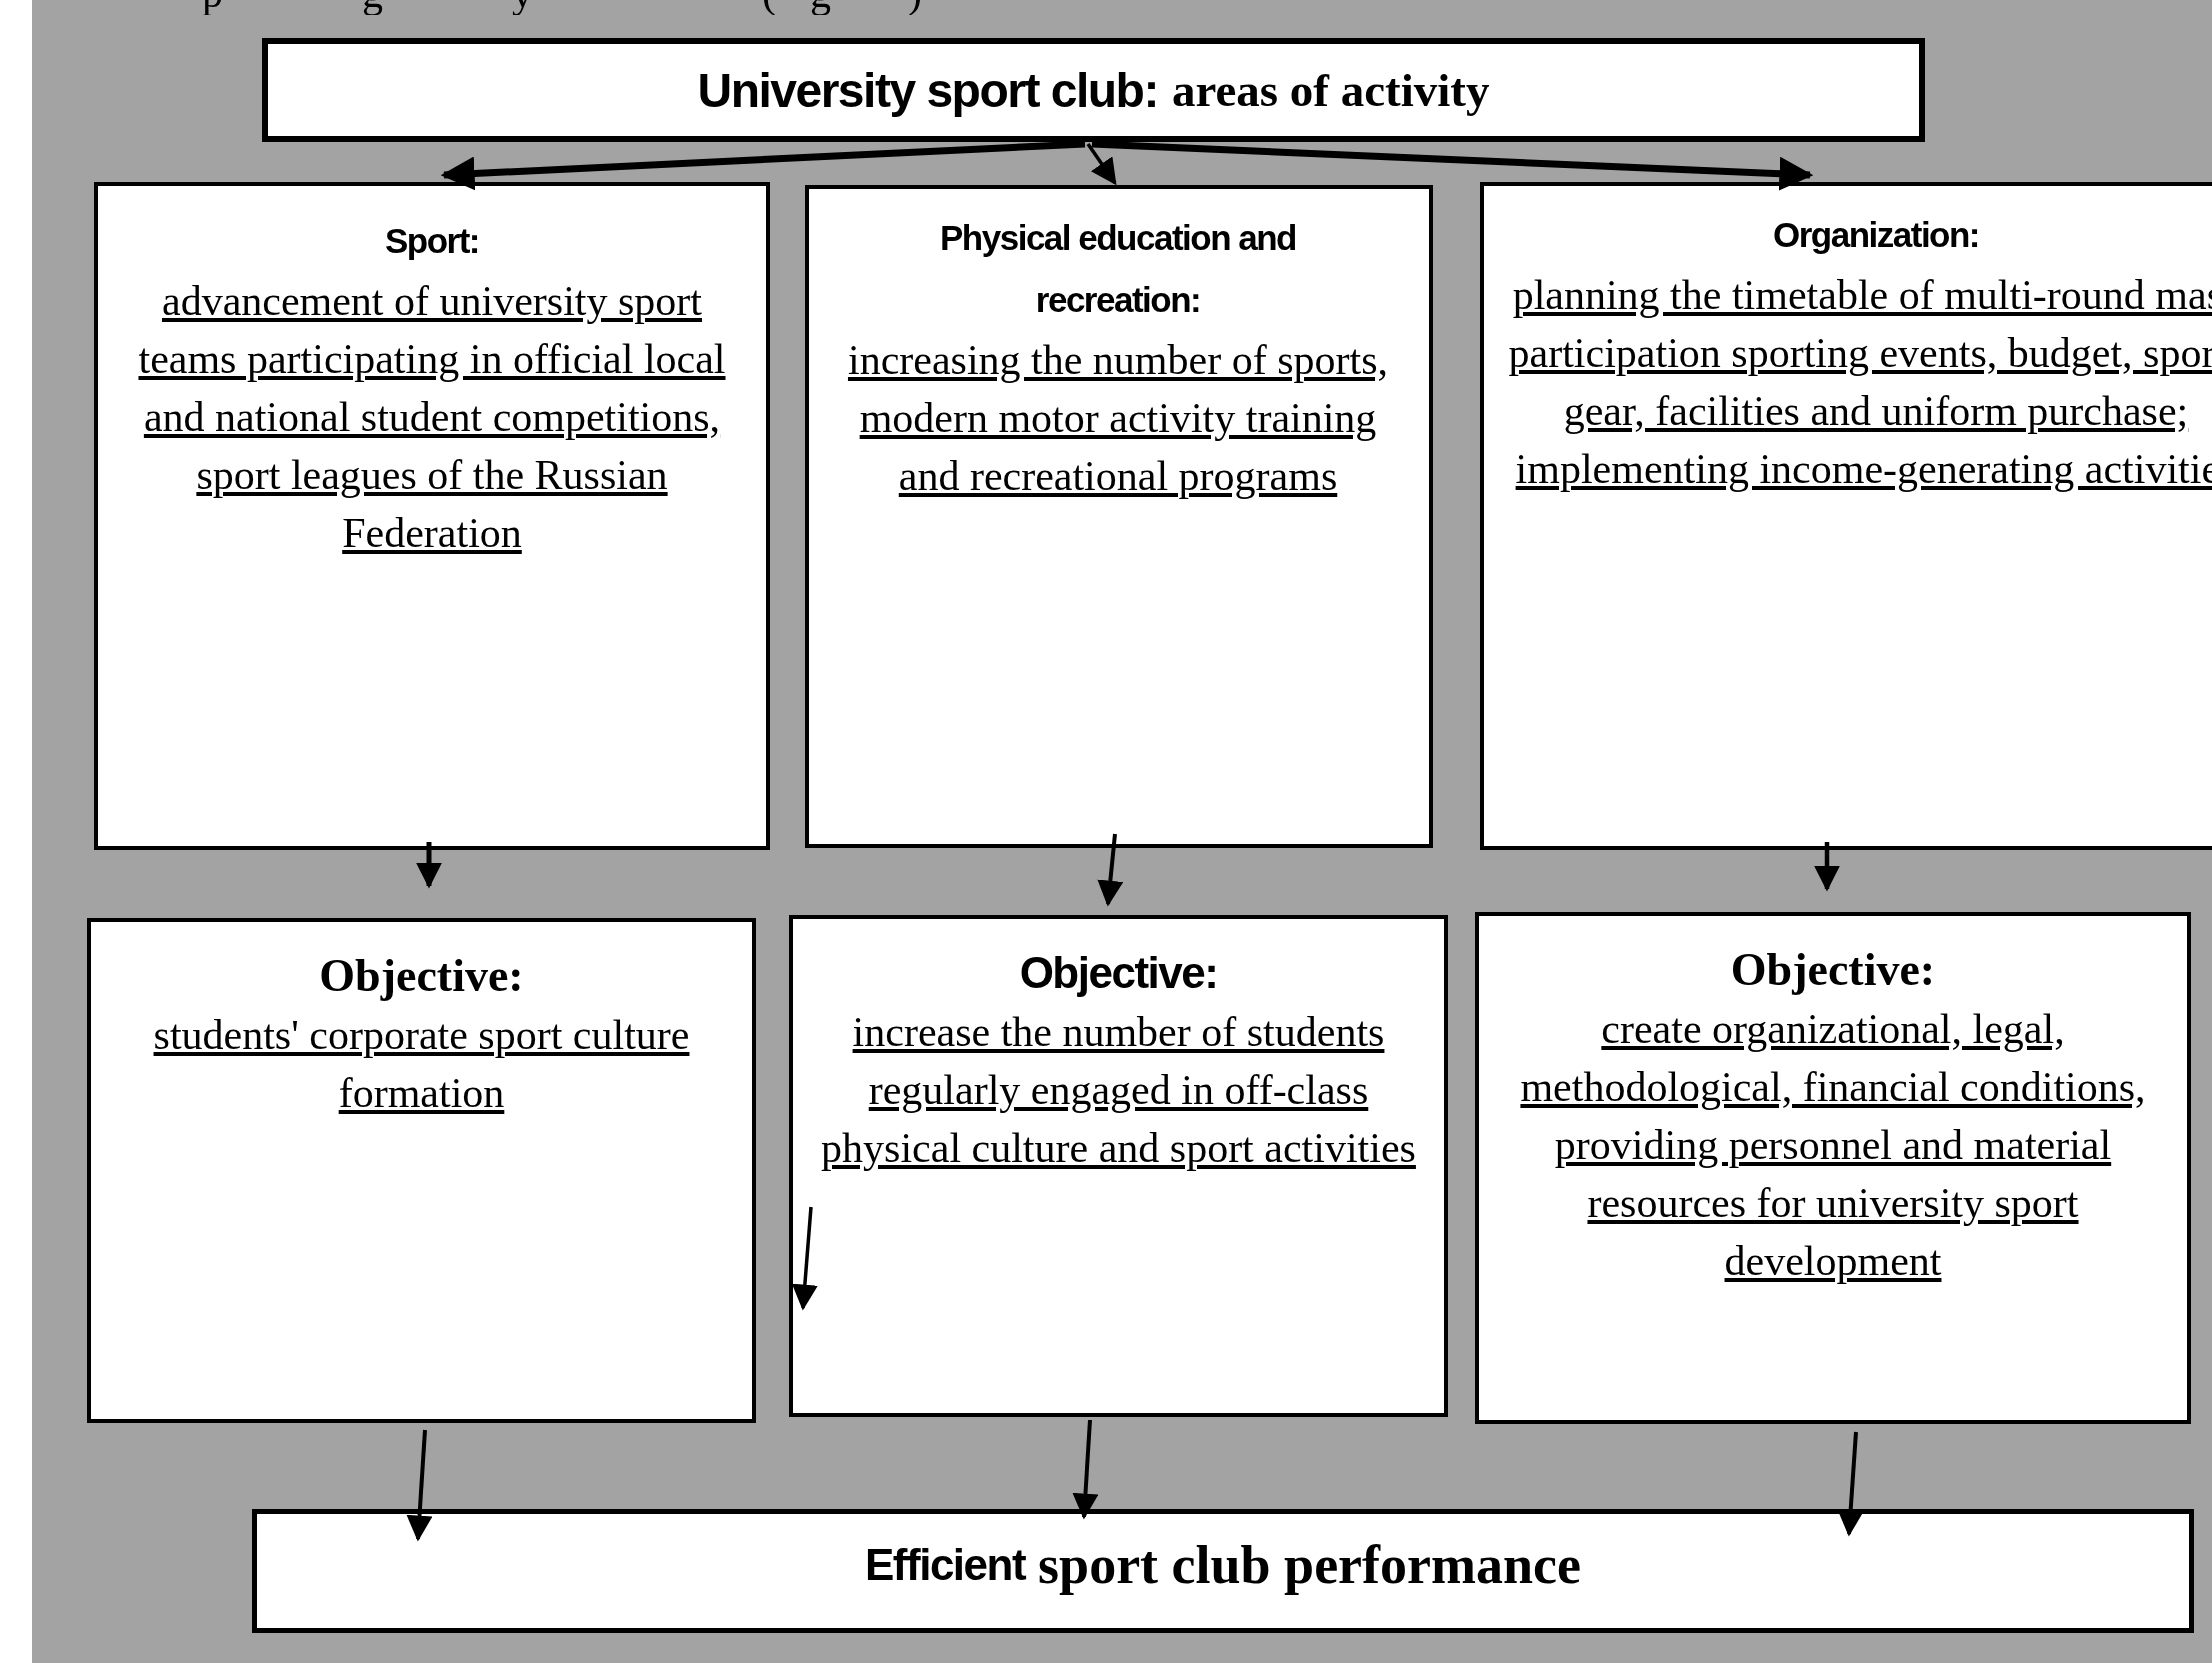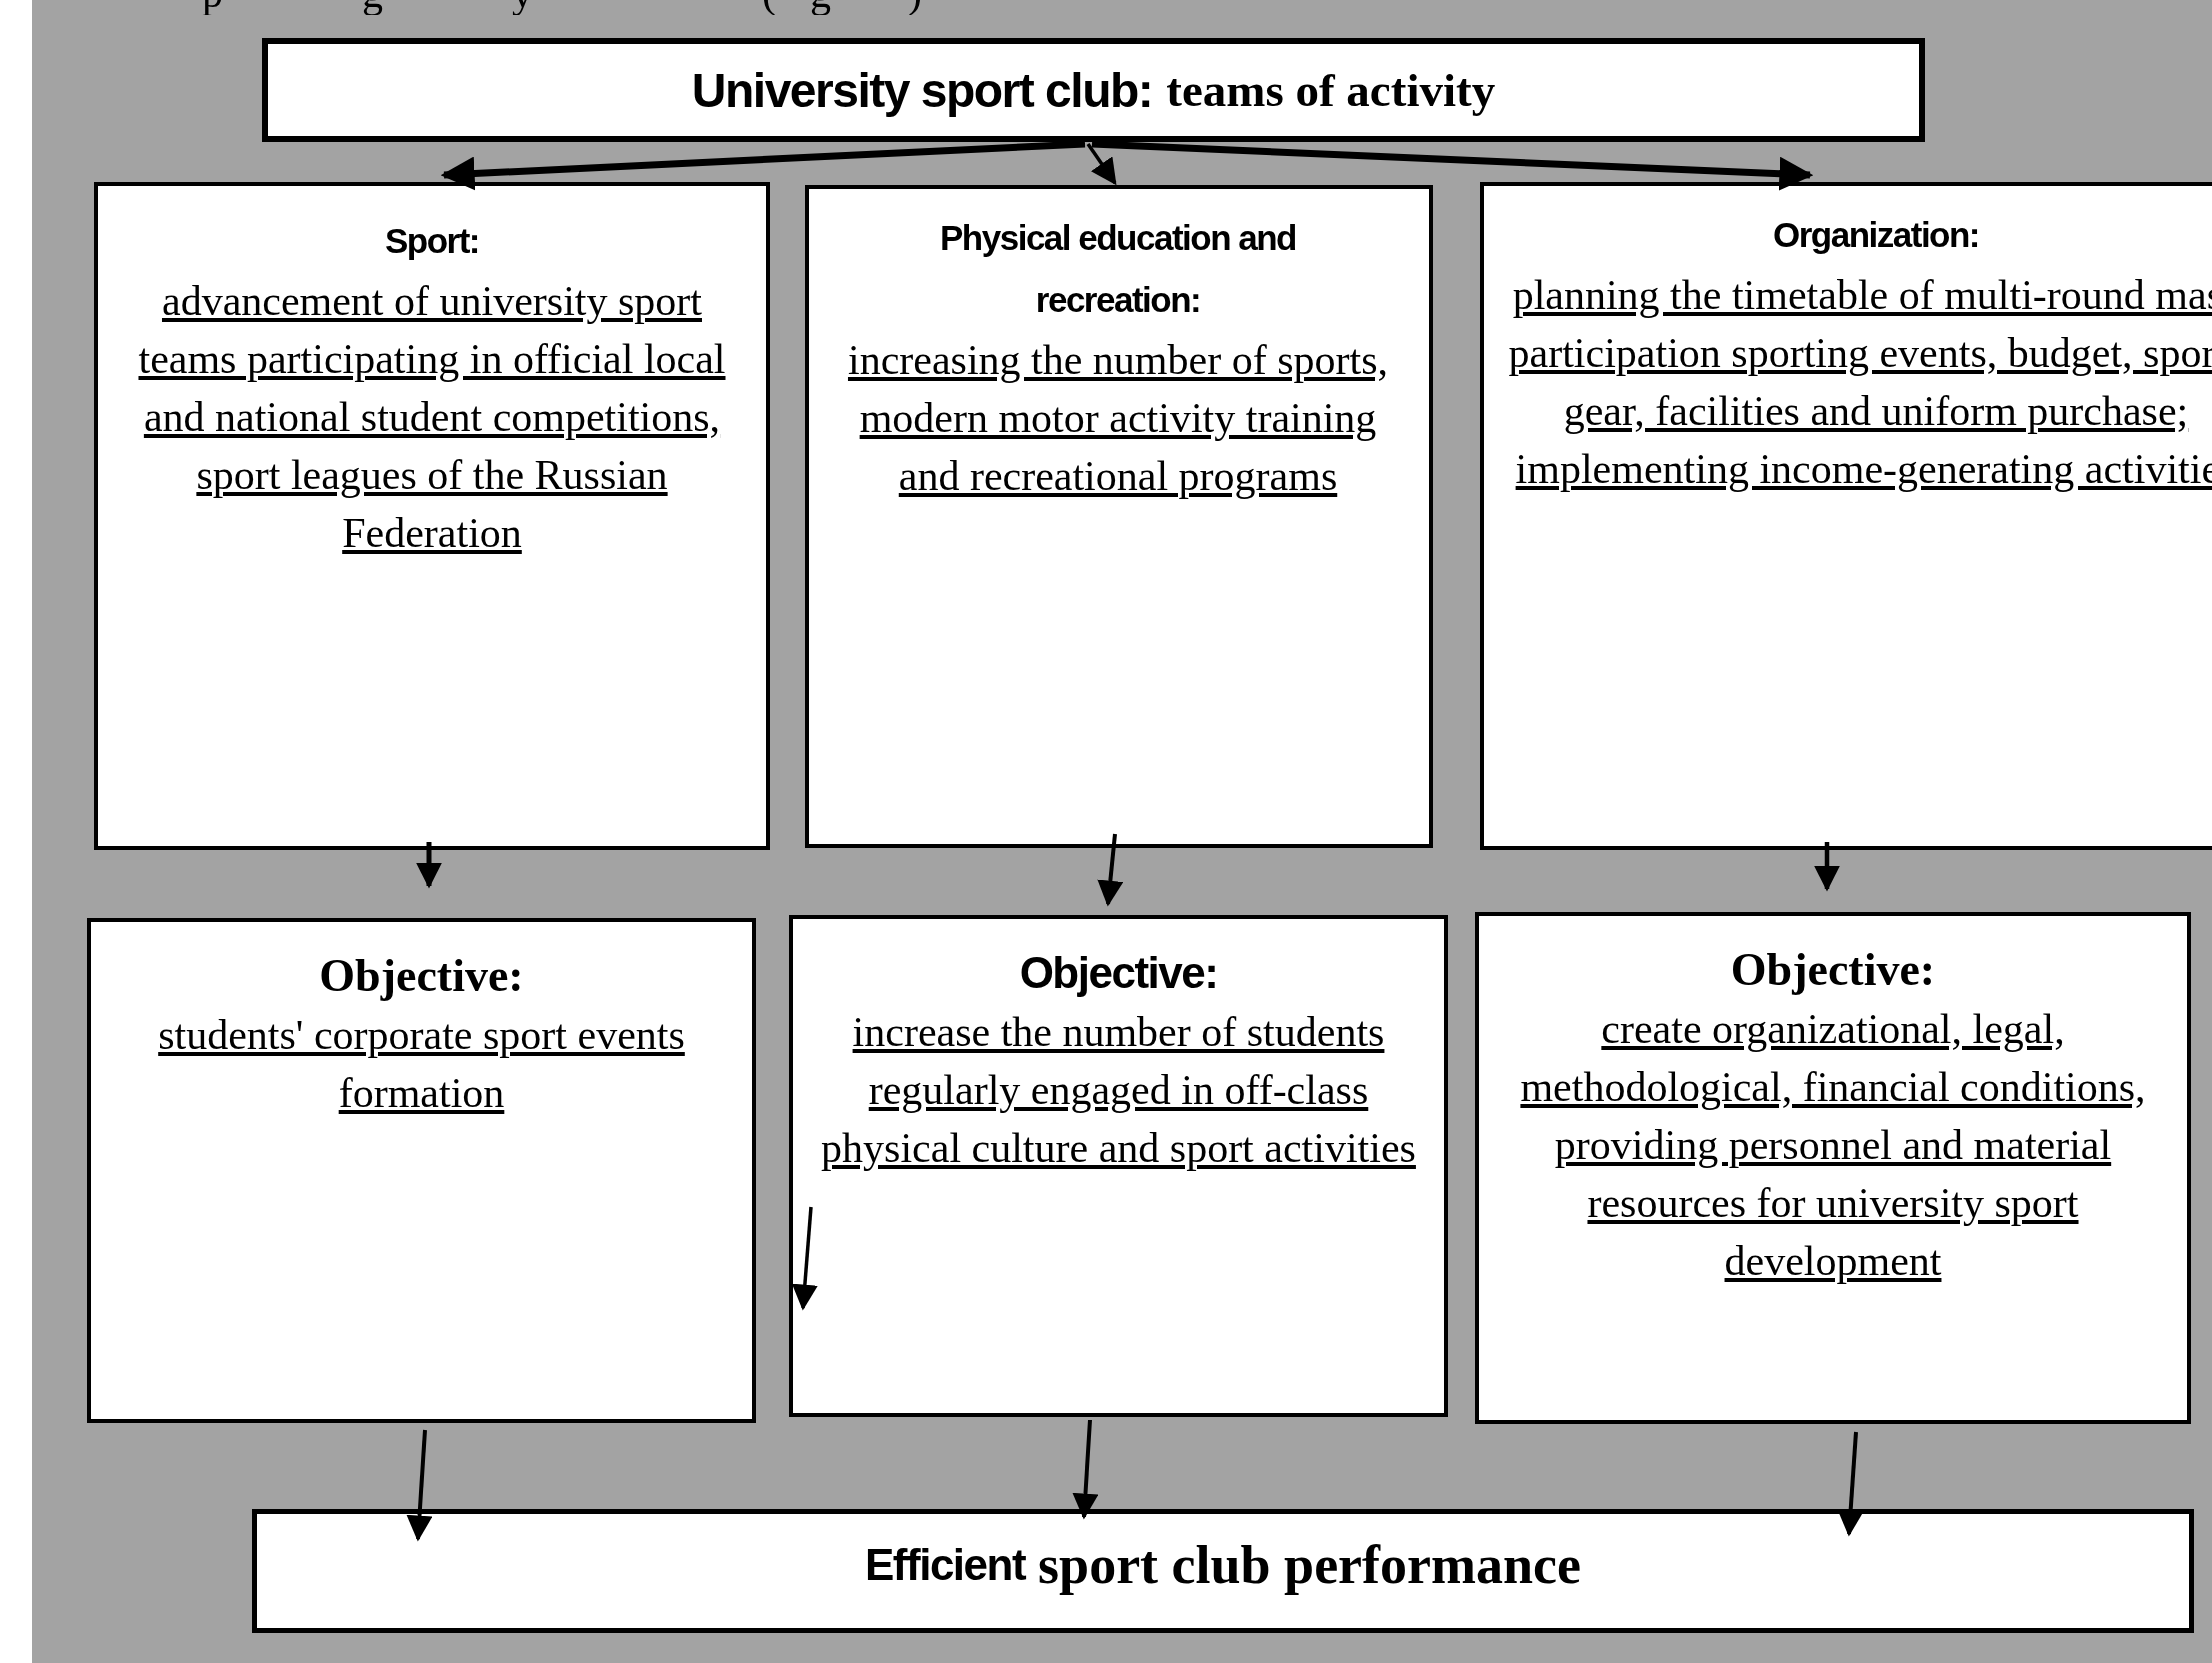--- a/index.html
+++ b/index.html
@@ -39,21 +39,21 @@
     <span class="frag" style="left:170px">p</span>
     <span class="frag" style="left:330px">g</span>
     <span class="frag" style="left:480px">y</span>
     <span class="frag" style="left:730px">(</span>
     <span class="frag" style="left:778px">g</span>
     <span class="frag" style="left:876px">)</span>
   </div>
 
   <div class="box title-box">
     <span class="hsans title-lead">University sport club:</span>
-    <span class="hserif title-rest">teams of activity</span>
+    <span class="hserif title-rest">areas of activity</span>
   </div>
 
   <div class="box sport-box">
     <div class="hsans heading">Sport:</div>
     <div class="body-text">advancement of university sport teams participating in official local and national student competitions, sport leagues of the Russian Federation</div>
   </div>
 
   <div class="box pe-box">
     <div class="hsans heading">Physical education and
 recreation:</div>
@@ -61,21 +61,21 @@
   </div>
 
   <div class="box org-box">
     <div class="hsans heading">Organization:</div>
     <div class="body-text">planning the timetable of multi-round mass participation sporting events, budget, sports gear, facilities and uniform purchase;
 implementing income-generating activities</div>
   </div>
 
   <div class="box obj1-box">
     <div class="hserif obj-heading">Objective:</div>
-    <div class="body-text">students' corporate sport events formation</div>
+    <div class="body-text">students' corporate sport culture formation</div>
   </div>
 
   <div class="box obj2-box">
     <div class="hsans obj-heading" style="font-size:44px">Objective:</div>
     <div class="body-text">increase the number of students regularly engaged in off-class physical culture and sport activities</div>
   </div>
 
   <div class="box obj3-box">
     <div class="hserif obj-heading">Objective:</div>
     <div class="body-text">create organizational, legal, methodological, financial conditions, providing personnel and material resources for university sport development</div>

